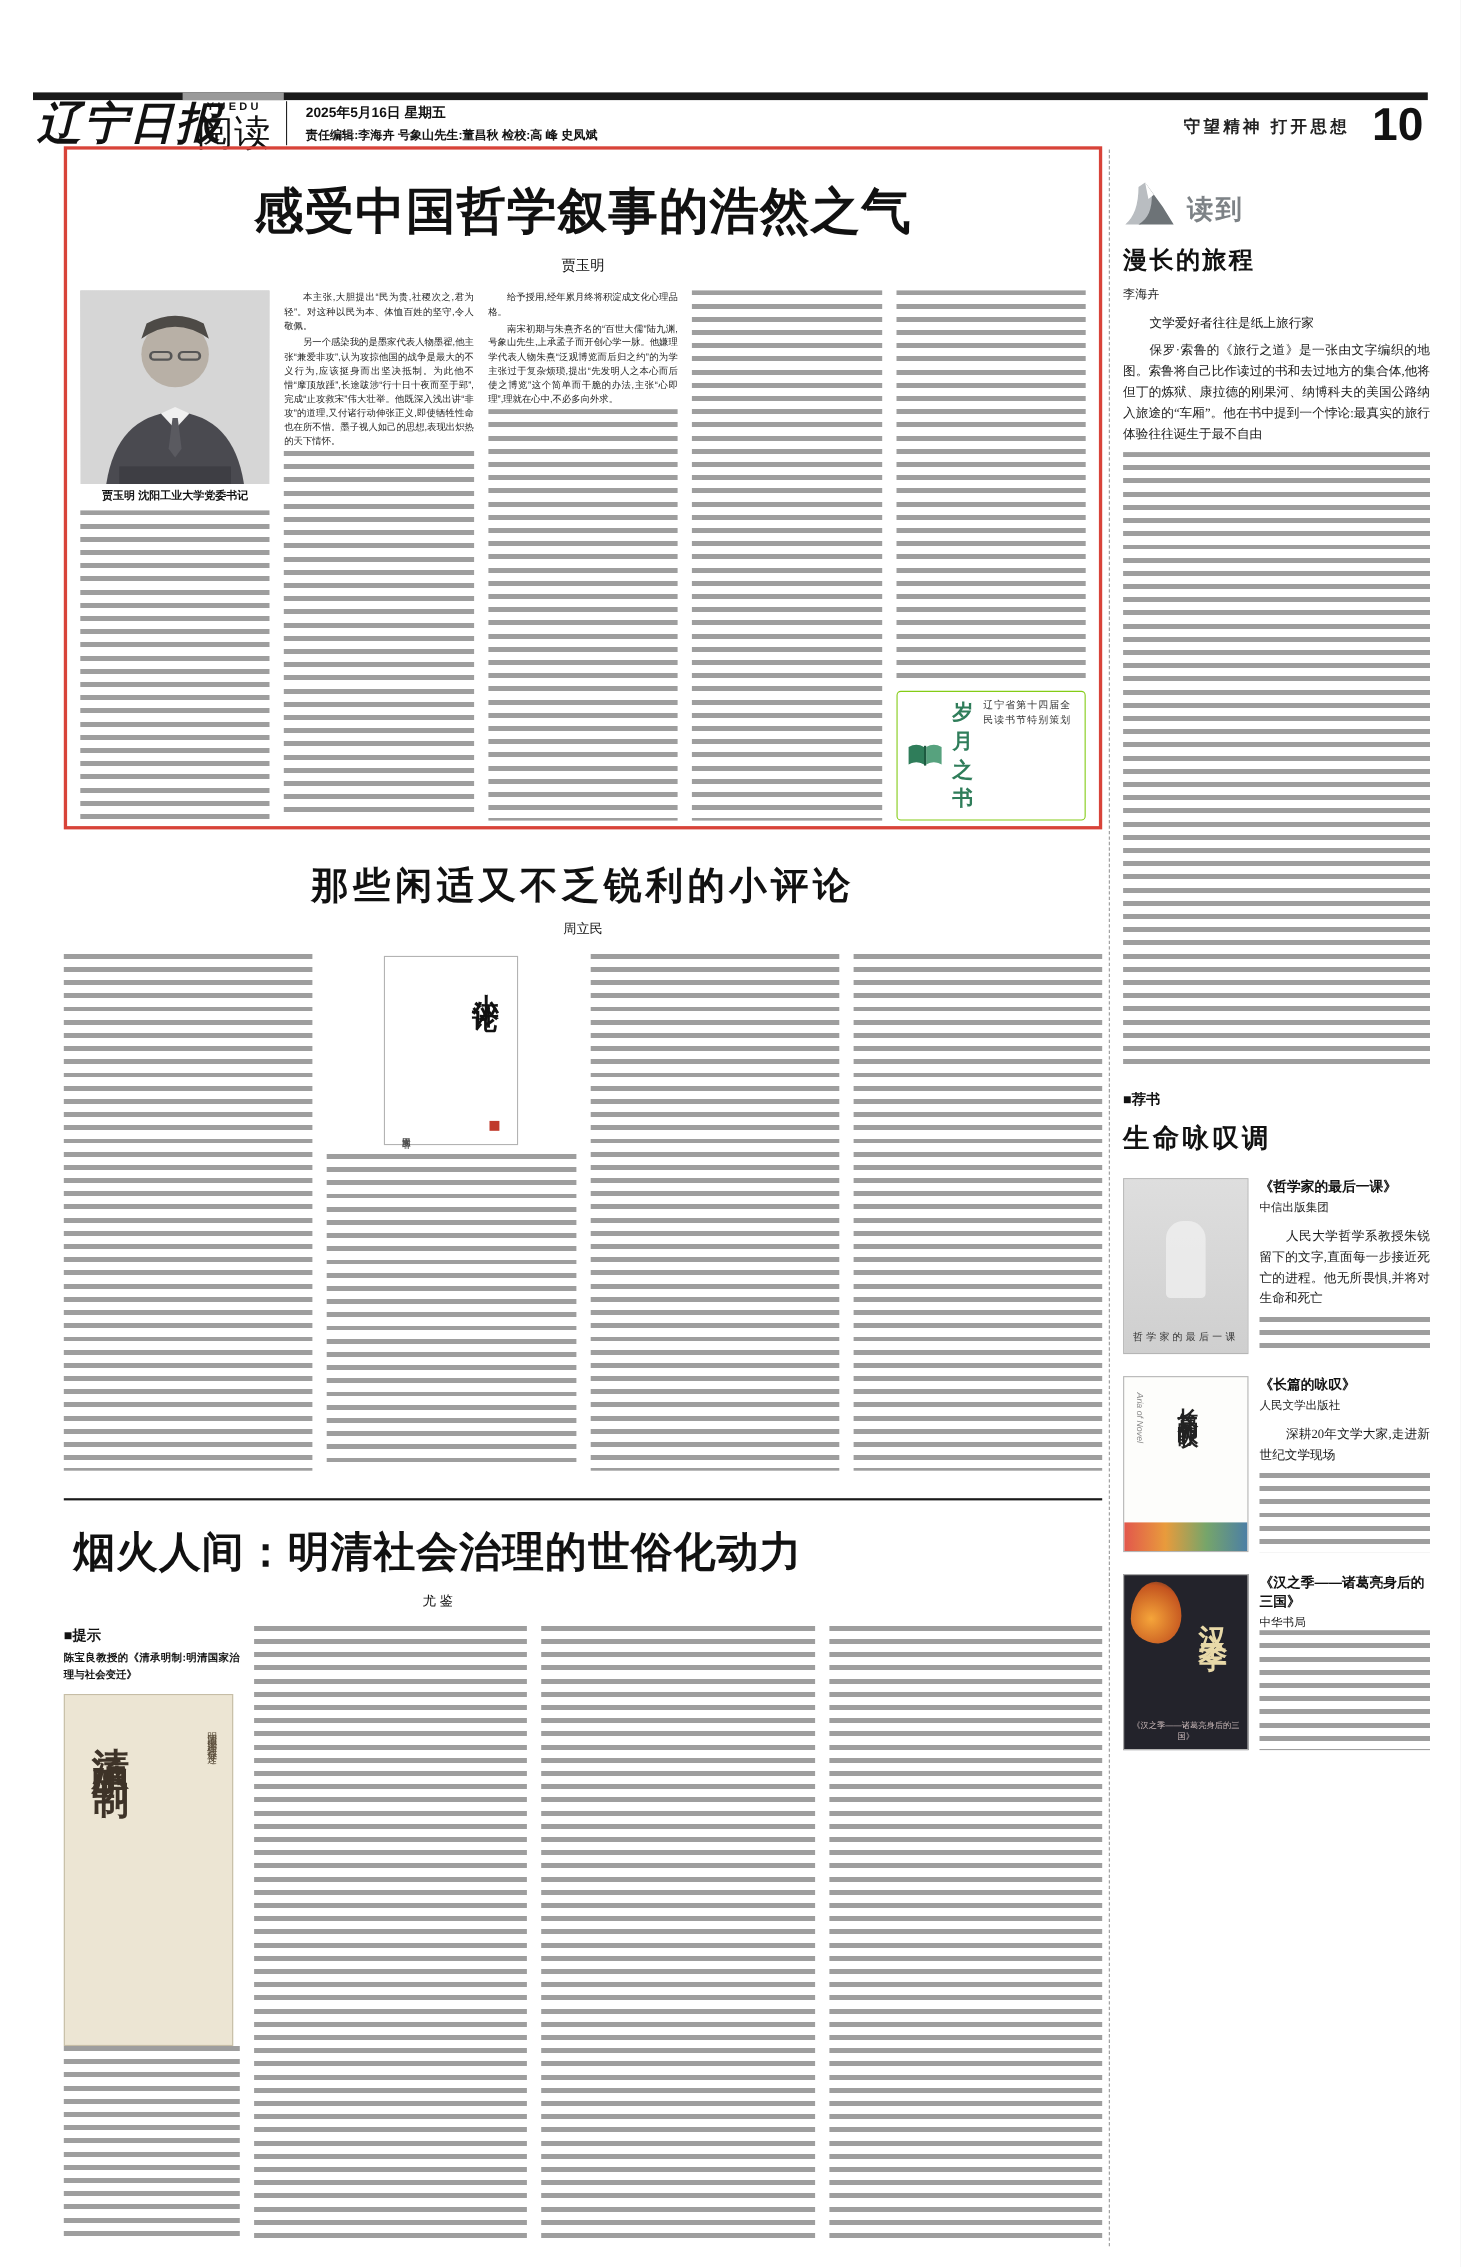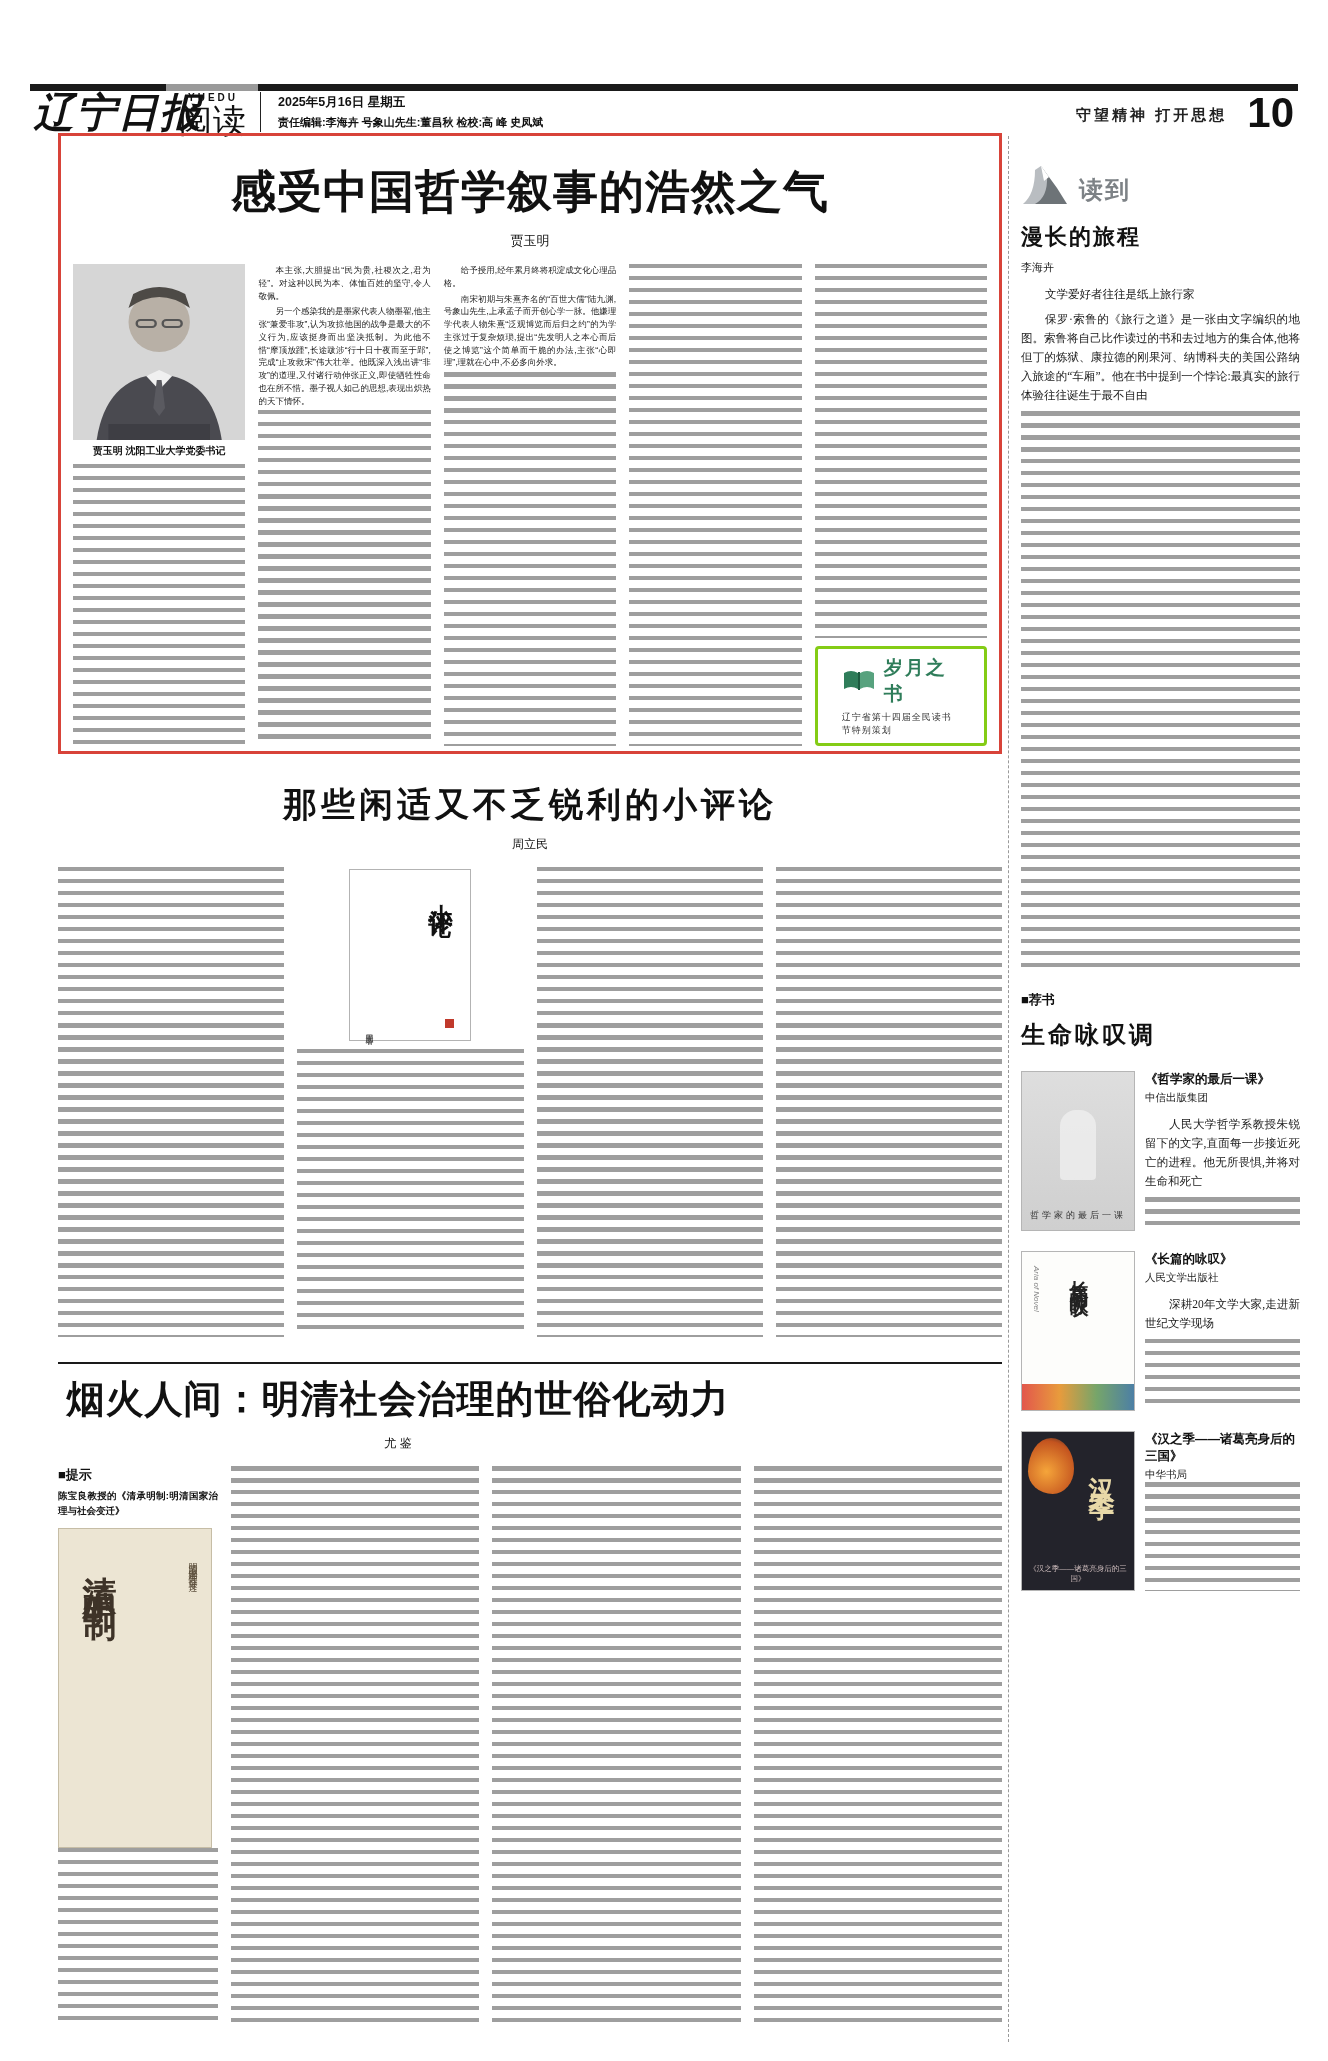--- a/index.html
+++ b/index.html
@@ -30,22 +30,22 @@
   .cols{display:flex;gap:13px}
   .a1-cols{margin-top:14px;height:482px}
   .col{flex:1;display:flex;flex-direction:column;min-width:0}
   .tx{font-size:8.5px;line-height:1.5;text-align:justify;color:#1c1c1c}
   .tx p{margin:0 0 3px;text-indent:17px}
   .fill{background:repeating-linear-gradient(to bottom,#3d3d3d 0 4.5px,transparent 4.5px 12px);
         opacity:.5;flex:1;min-height:10px}
   .photo{width:100%;height:176px;position:relative;background:linear-gradient(180deg,#c9c9c9,#eee);overflow:hidden}
   .caption{font-size:10px;font-weight:bold;text-align:center;margin:4px 0 6px}
 
-  .suiyue{margin-top:8px;border:3px solid #84cc16;border-radius:4px;padding:6px 24px;display:flex;
-          flex-direction:column;gap:4px}
+  .suiyue{margin-top:8px;border:1px solid #84cc16;border-radius:4px;padding:6px 8px;display:flex;
+          flex-direction:row;gap:4px}
   .suiyue-row{display:flex;align-items:center;gap:8px}
   .suiyue-name{font-size:19px;font-weight:900;color:#2f7d5a;letter-spacing:2px}
   .suiyue-note{font-size:9px;color:#333;letter-spacing:1px}
 
   
   .art2{position:absolute;left:58px;top:772px;width:944px;height:578px}
   .a2-title{font-family:"Liberation Serif","DejaVu Serif",serif;font-size:34px;font-weight:bold;
             letter-spacing:4px;text-align:center;margin-top:10px}
   .a2-byline{font-size:12px;text-align:center;margin-top:8px}
   .a2-cols{margin-top:14px;height:470px}
@@ -53,21 +53,21 @@
              position:relative;flex:none}
   .cover-xpl .vt{position:absolute;right:14px;top:14px;writing-mode:vertical-rl;
                  font-family:"Liberation Serif",serif;font-size:24px;font-weight:bold;letter-spacing:6px}
   .cover-xpl .au{position:absolute;left:12px;bottom:10px;writing-mode:vertical-rl;font-size:8px;color:#444}
   .cover-xpl .seal{position:absolute;right:16px;bottom:12px;width:9px;height:9px;background:#c0392b}
 
   
   .hrule{position:absolute;left:58px;top:1362px;width:944px;height:2px;background:#1a1a1a}
   .art3{position:absolute;left:58px;top:1374px;width:944px;height:672px}
   .a3-titlewrap{width:680px;text-align:center}
-  .a3-title{font-size:38px;font-weight:900;letter-spacing:1px;}
+  .a3-title{font-size:38px;font-weight:900;letter-spacing:1px;margin-top:12px}
   .a3-byline{font-size:12px;margin-top:10px}
   .a3-cols{margin-top:14px;height:560px}
   .tipcol{flex:none;width:160px;display:flex;flex-direction:column}
   .tip-label{font-size:13px;font-weight:900;margin-bottom:5px}
   .tip-text{font-size:9.5px;font-weight:bold;line-height:1.55;text-align:justify;color:#111}
   .cover-qcmz{margin-top:10px;width:152px;height:318px;background:#ece5d3;border:1px solid #c6bda6;
               position:relative;flex:none}
   .cover-qcmz .big{position:absolute;left:18px;top:20px;writing-mode:vertical-rl;
                    font-family:"DejaVu Serif","Liberation Serif",serif;font-size:34px;font-weight:bold;
                    color:#3e3328;letter-spacing:10px}

